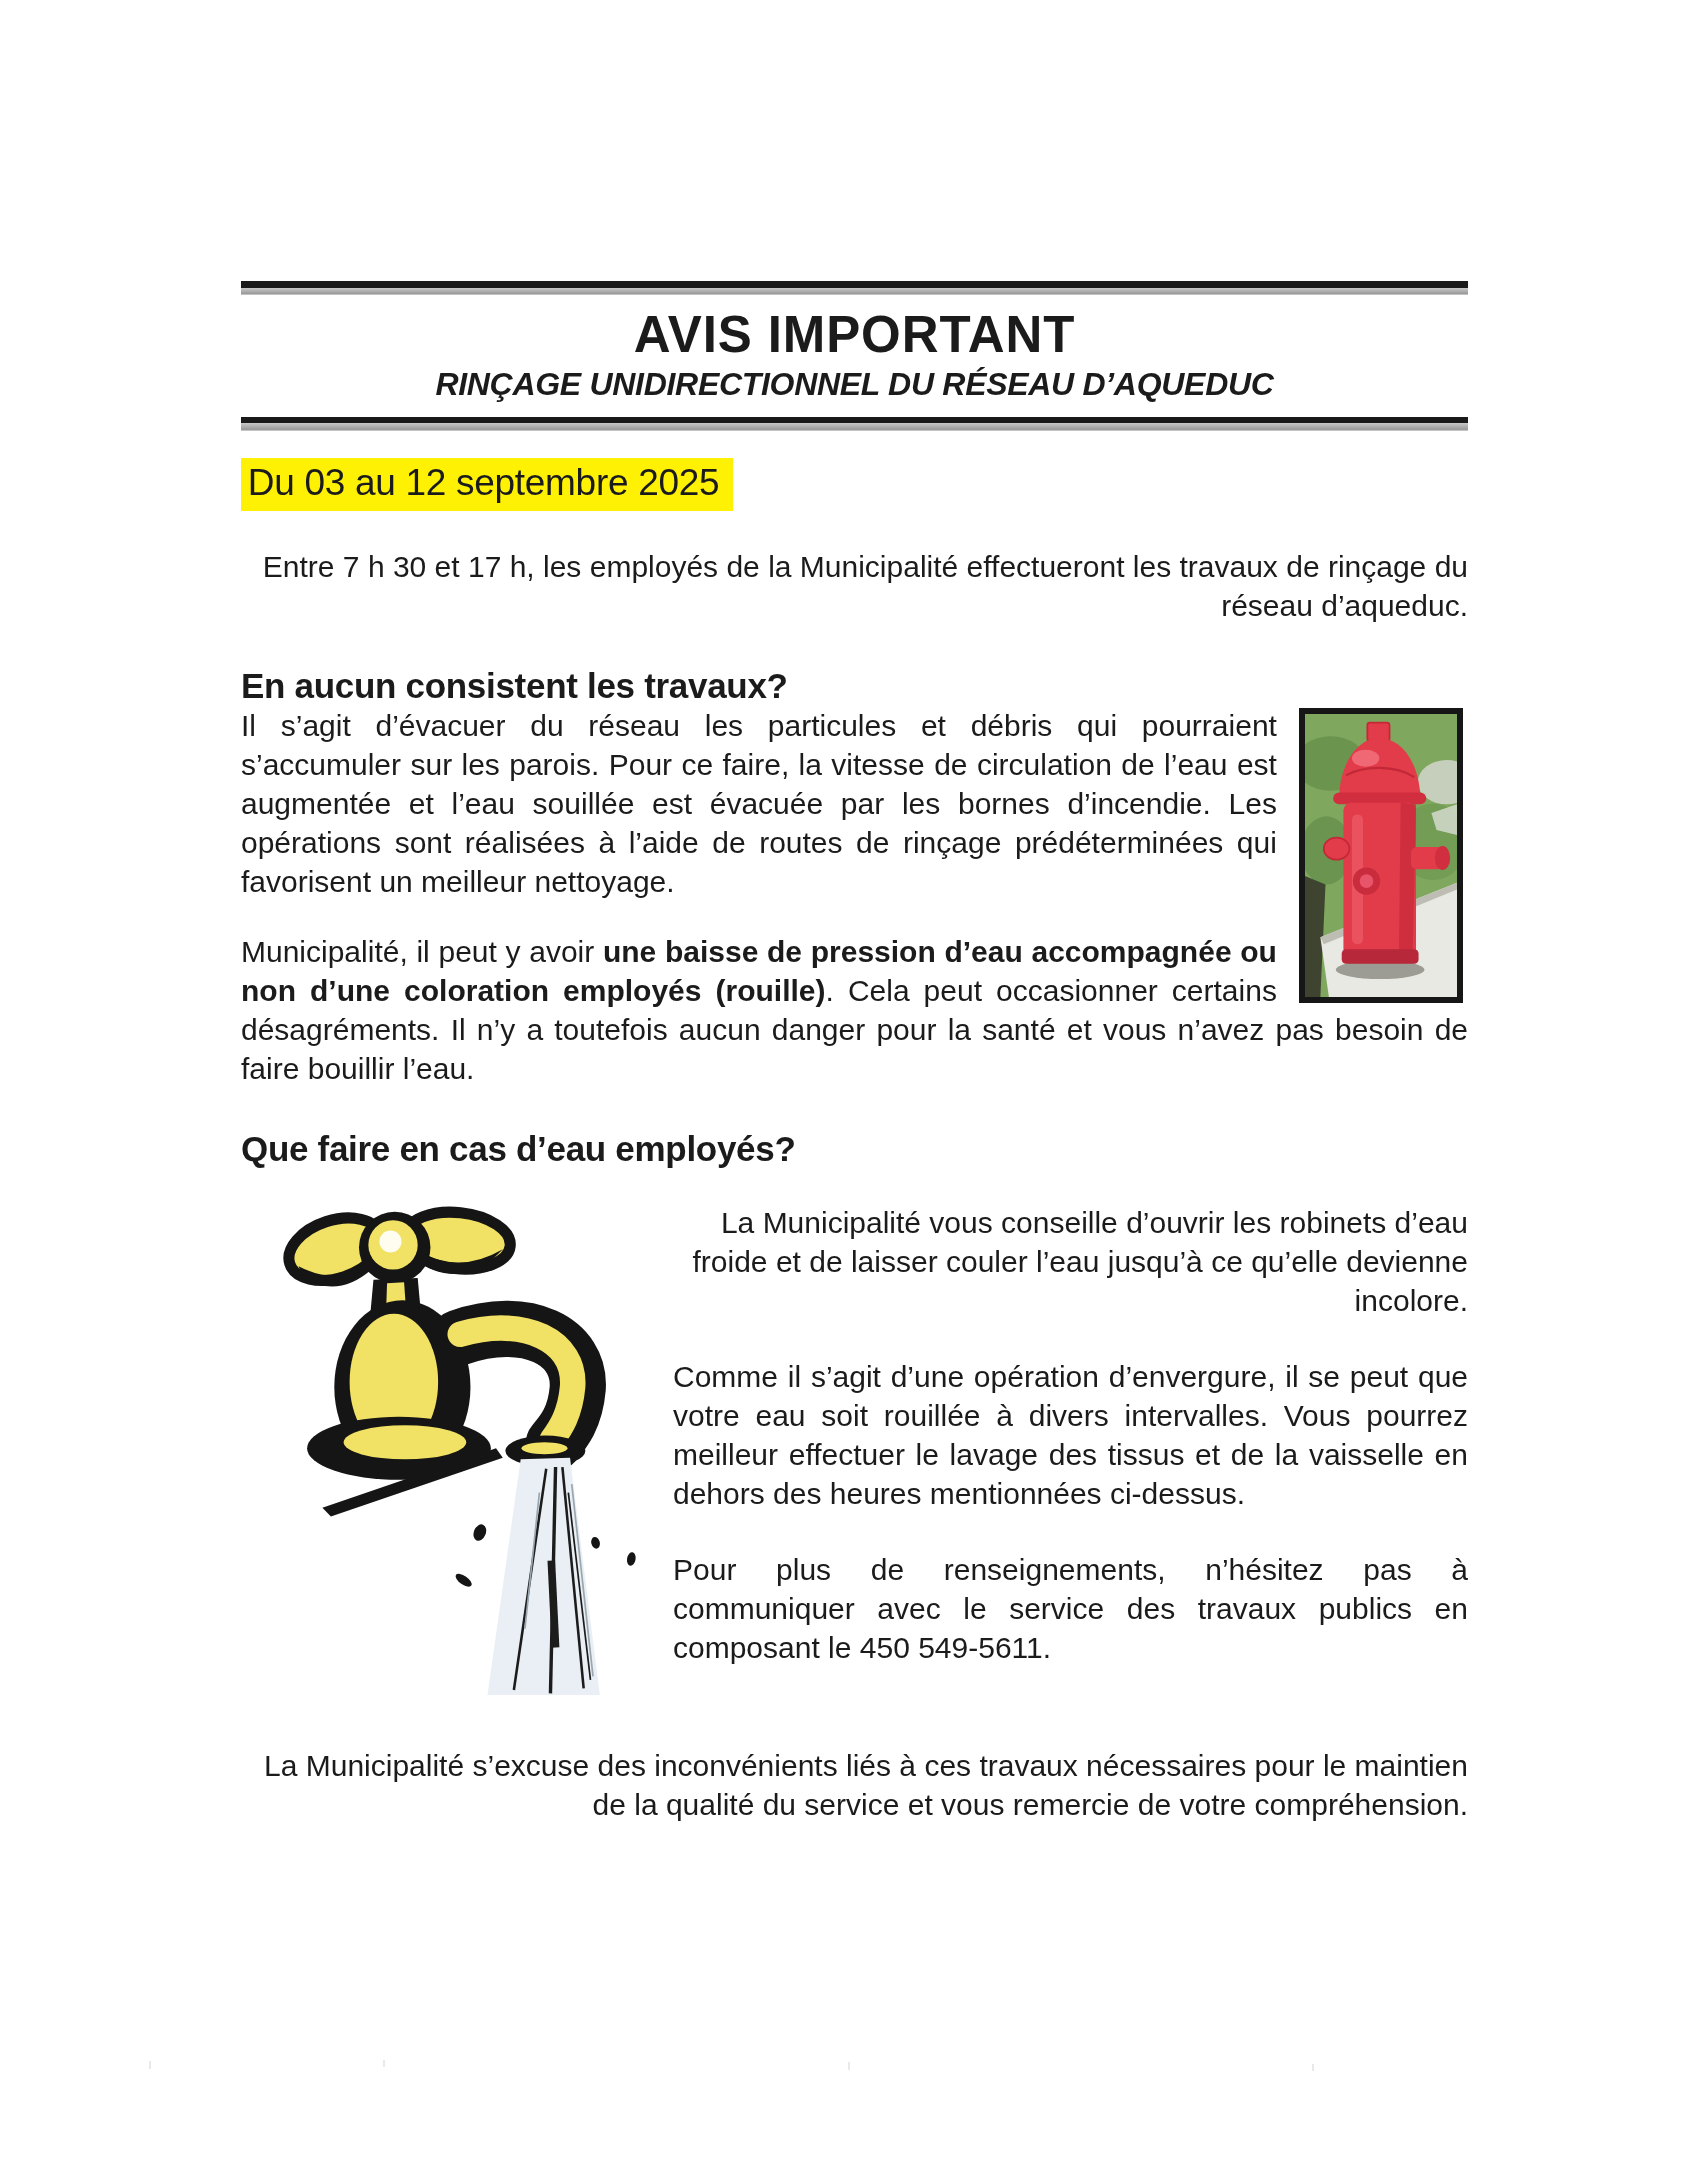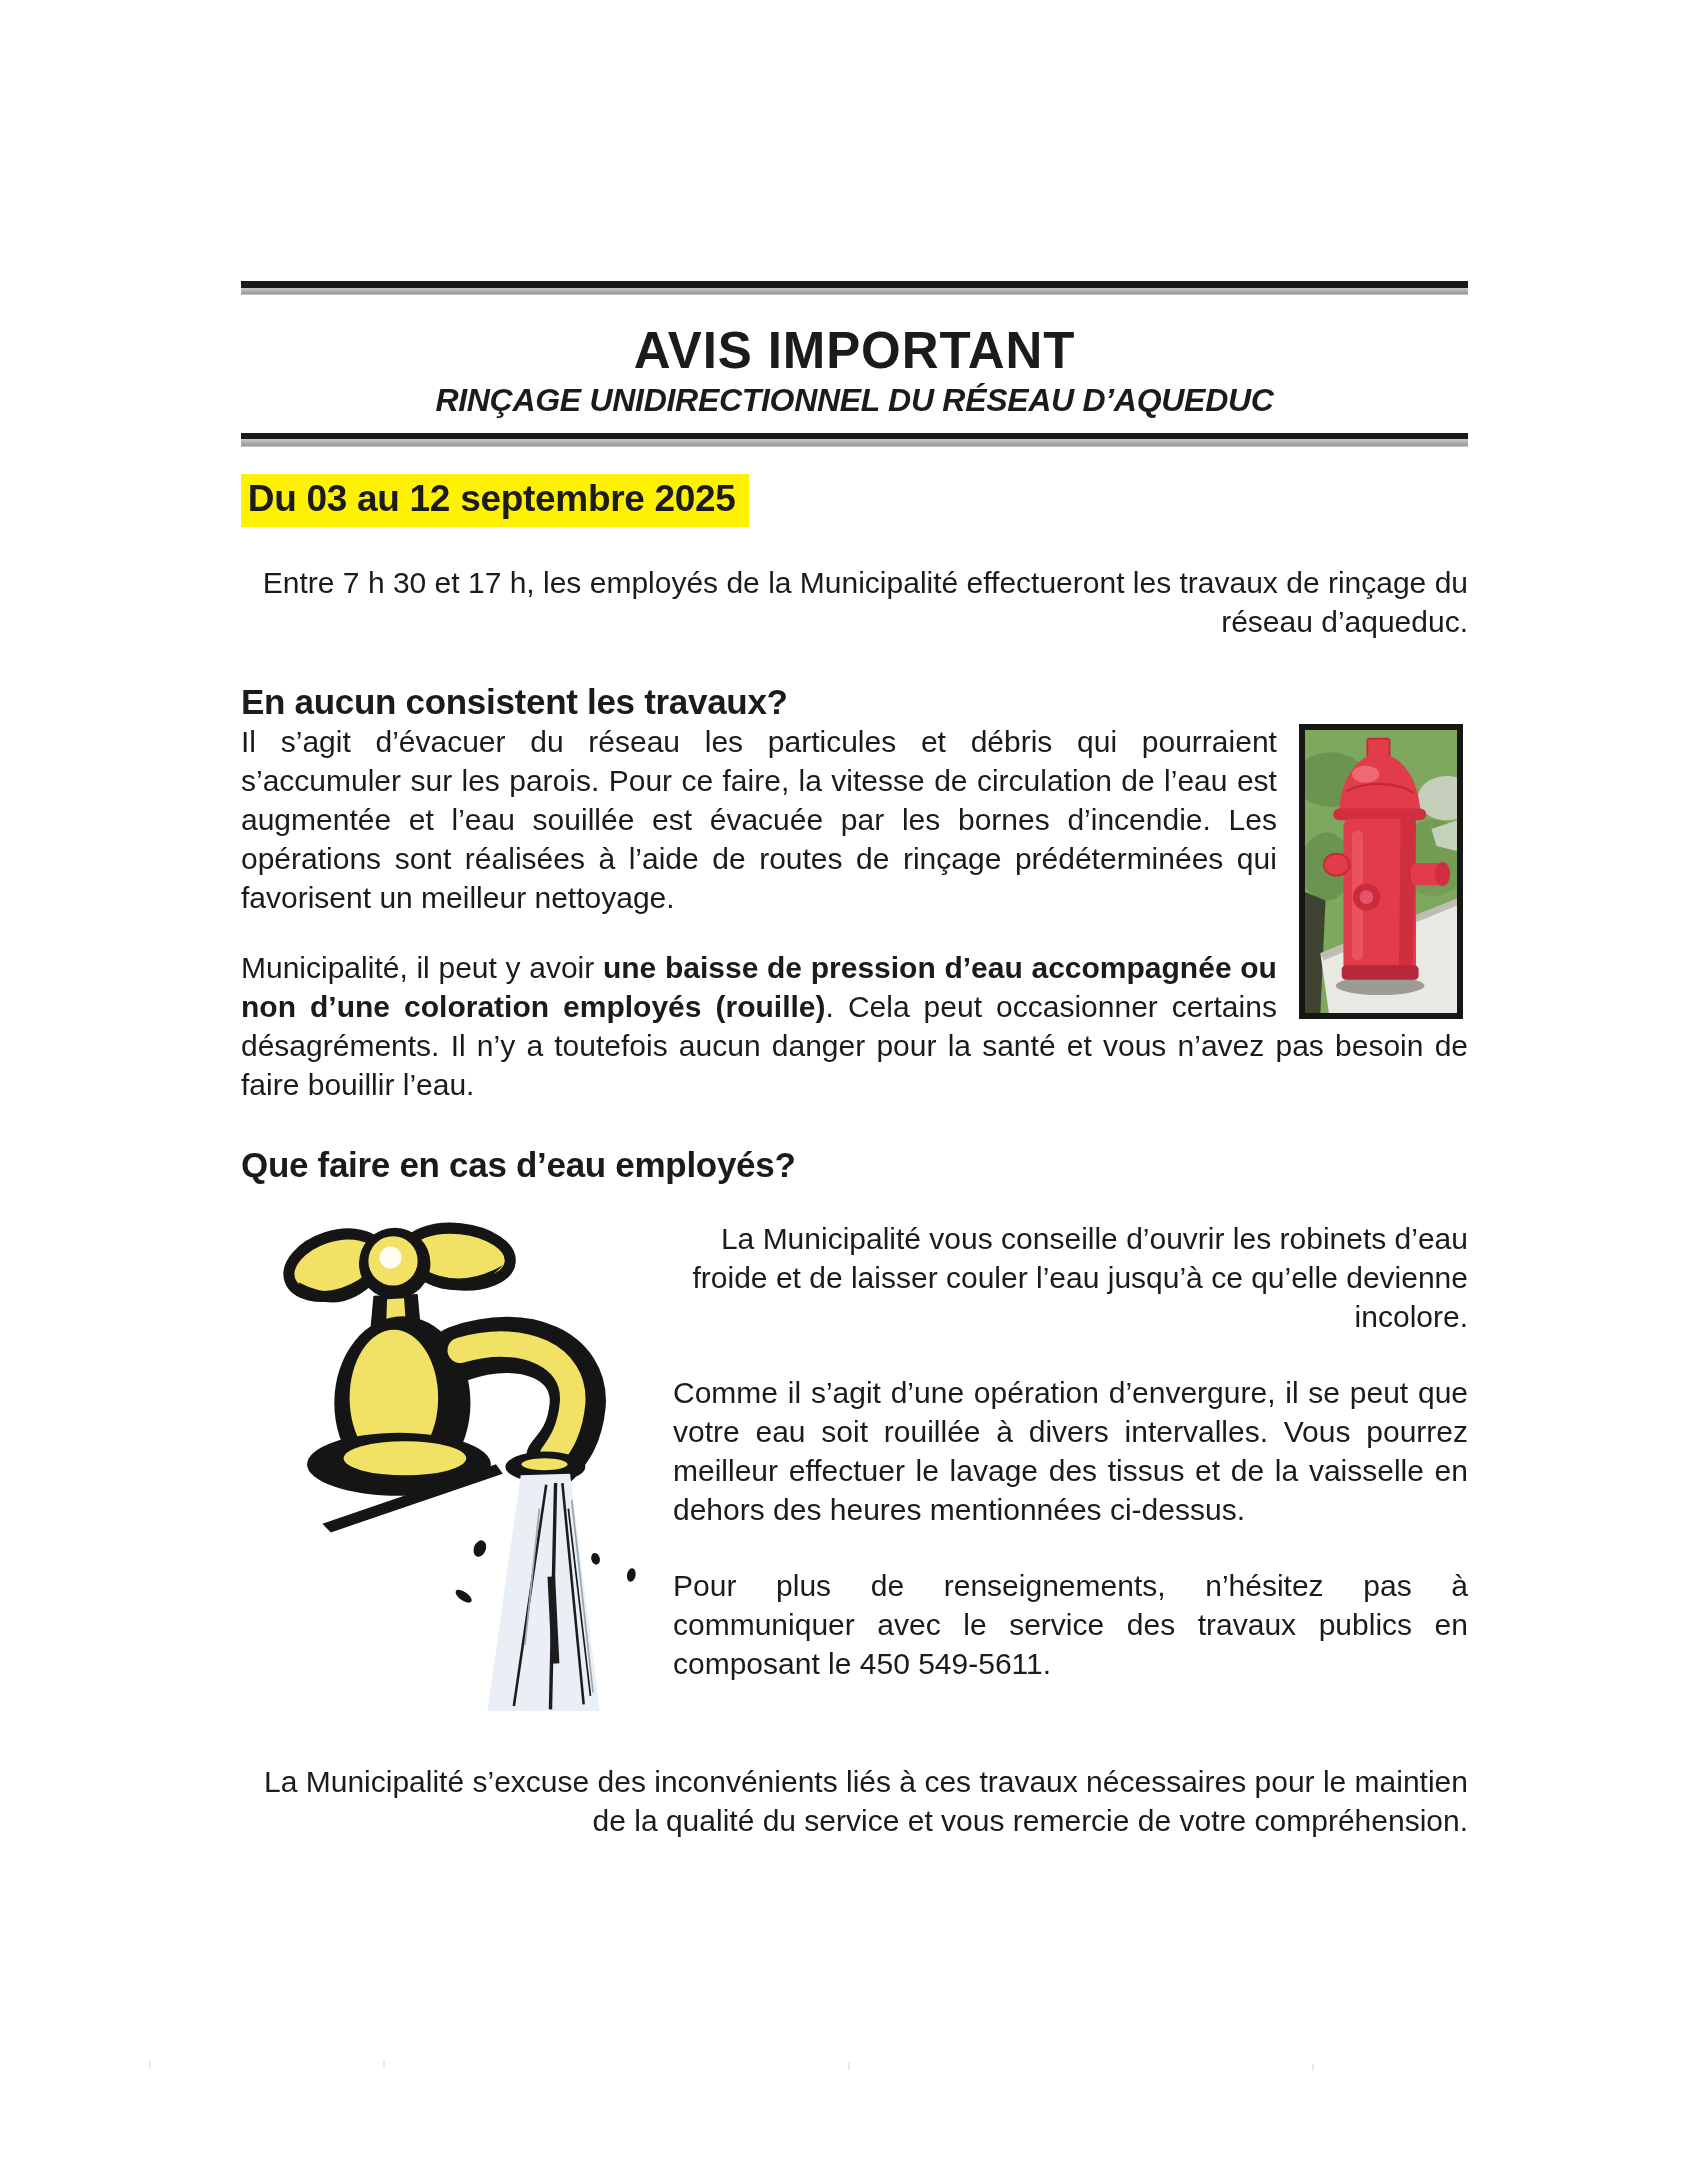--- a/index.html
+++ b/index.html
@@ -12,32 +12,32 @@
   .page {
     position:absolute; inset:0; background:#ffffff; overflow:hidden;
   }
   .content { padding:281px 217px 0 241px; }
 
   
   .rule-black { height:6.8px; background:var(--rule_black,#1a1a1a); }
   .rule-shadow { height:7.7px; background:linear-gradient(180deg,#c9c9c9 0%,#9a9a9a 80%,#d8d8d8 100%); }
   .doc-title {
     font-size:51px; font-weight:700; text-align:center;
-    margin-top:28px; letter-spacing:0.9px; line-height:1.08;
+    margin-top:12px; letter-spacing:0.9px; line-height:1.08;
   }
   .doc-subtitle {
     font-size:32px; font-weight:700; text-align:center;
     margin:3.4px 0 13.6px; letter-spacing:-0.3px;font-style:italic;
   }
 
   
   .date-line { margin-top:27px; }
   .date-highlight {
     display:inline-block; background:var(--highlight,#fff104);
-    font-size:37px; font-weight:700; padding:4.3px 13.6px 6.8px 6.8px;
+    font-size:37px; font-weight:400; padding:4.3px 13.6px 6.8px 6.8px;
     letter-spacing:-0.3px;
     text-align:center;
   }
 
   
   p.body { font-size:30px; line-height:39px;text-align:right; }
   p.justified { text-align:justify; }
   .intro { margin-top:36px; }
   h3.sec-heading { font-size:35px; font-weight:700; margin-top:41px; letter-spacing:-0.3px; }
 

